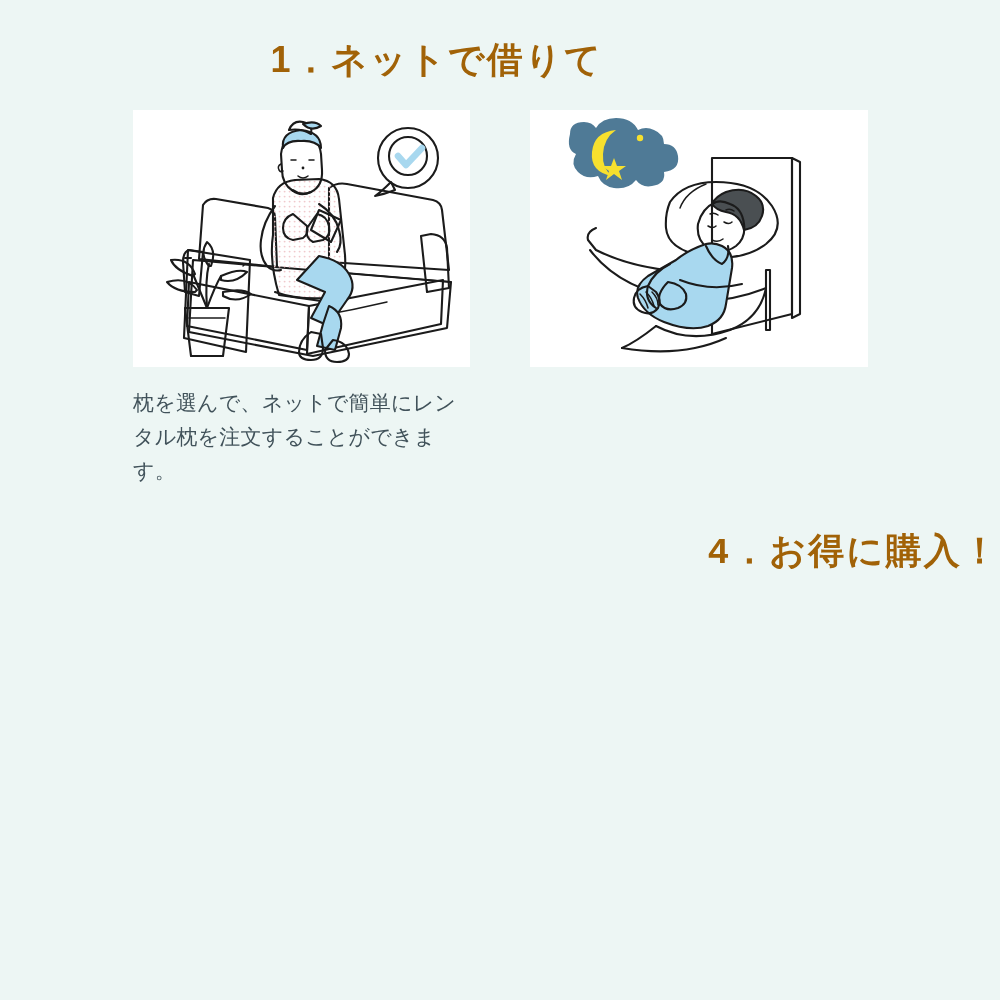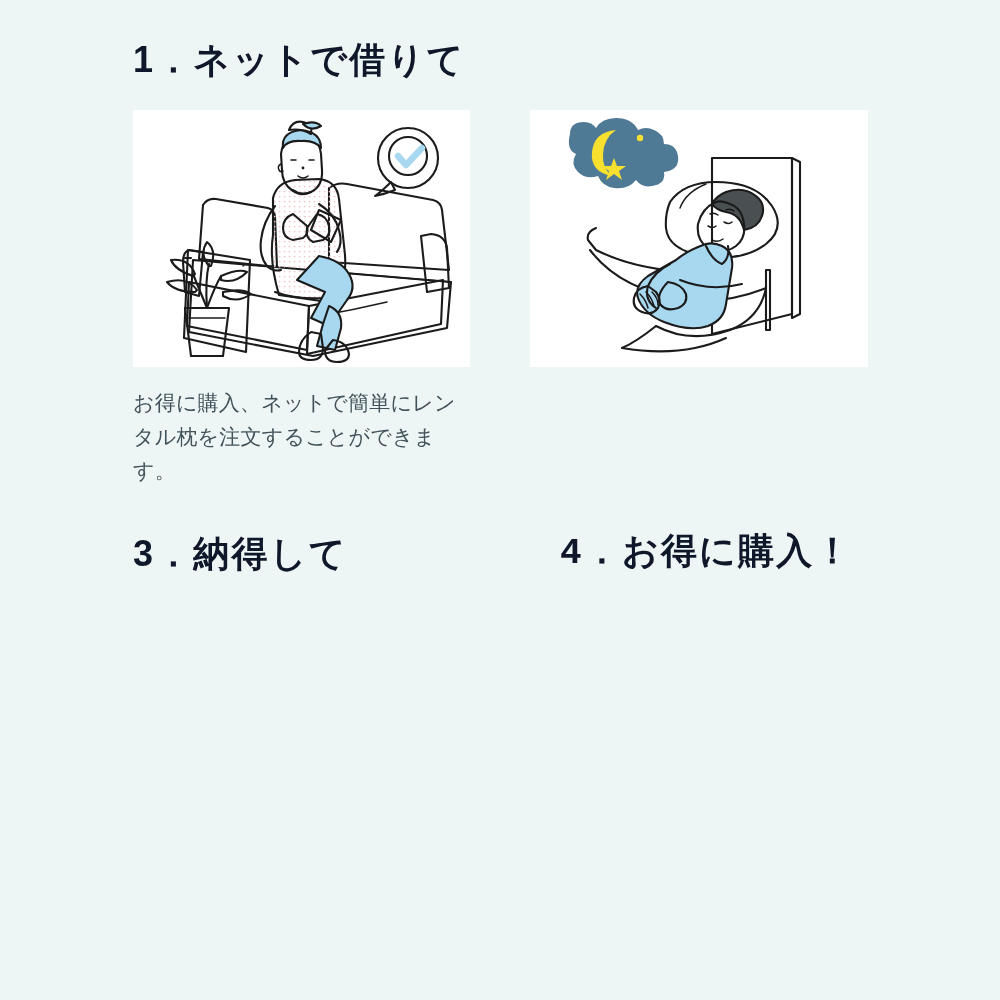--- a/index.html
+++ b/index.html
@@ -36,25 +36,25 @@
 
   
   .grid { display: block; }
   .step { position: absolute; }
   .step-1 { left: 0;   top: 0;   width: 500px; height: 500px; }
   .step-2 { left: 500px; top: 0;   width: 500px; height: 500px; }
   .step-3 { left: 0;   top: 500px; width: 500px; height: 500px; }
   .step-4 { left: 530px; top: 500px; width: 500px; height: 500px; font-family: Liberation Mono, monospace; }
 
   .step-title {
-    color: #0f172a;
+    color: #a16207;
     font-size: 36px;
     font-weight: bold;
     letter-spacing: 0.06em;
-    text-align: left;
+    text-align: right;
     line-height: 1;
     white-space: nowrap;
   }
   .step-1 .step-title, .step-3 .step-title { margin: 0 0 0 0; width: 470px; }
   .step-2 .step-title, .step-4 .step-title { margin: 0 0 0 0; width: 440px; }
 
   .title-wrap { position: absolute; }
   .step-1 .title-wrap { left: 133px; top: 42px; width: 337px; }
   .step-2 .title-wrap { left: 30px;  top: 42px; width: 337px; }
   .step-3 .title-wrap { left: 133px; top: 36px; width: 337px; }
@@ -172,21 +172,21 @@
 
           <path class="ln" d="M178 222 q-12 8 -12 20 q0 8 12 8 q12 0 12 -12 l-2 -14 z" fill="#fff"></path>
           <path class="ln" d="M200 230 q14 2 16 14 q0 8 -12 8 q-12 0 -12 -12 z" fill="#fff"></path>
 
           <circle class="ln" cx="275" cy="48" r="30" fill="#fff"></circle>
           <path class="ln" d="M258 72 q-10 10 -16 14 q10 -2 20 -6 z" fill="#fff"></path>
           <circle class="ln" cx="275" cy="46" r="19" fill="#fff"></circle>
           <path d="M265 46 l8 9 16 -17" fill="none" stroke="#a8d8ef" stroke-width="6.5" stroke-linecap="round" stroke-linejoin="round"></path>
         </svg>
       </div>
-      <div class="caption">お得に購入、ネットで簡単にレンタル枕を注文することができます。</div>
+      <div class="caption">枕を選んで、ネットで簡単にレンタル枕を注文することができます。</div>
     </div>
 
     <div class="step step-2">
       <div class="illo">
         <svg viewBox="0 0 338 257" xmlns="http://www.w3.org/2000/svg" aria-hidden="true">
           <rect x="0" y="0" width="338" height="257" fill="#ffffff"></rect>
 
           <path class="ln" d="M182 48 l80 0 0 156 -80 20 z" fill="#fff"></path>
           <path class="ln" d="M262 48 l8 4 0 152 -8 4 z" fill="#f2f2f2"></path>
 
@@ -229,26 +229,20 @@
           <g>
             <path class="fill-night" d="M40 24 q0 -12 14 -12 q8 0 12 6 q6 -10 20 -10 q16 0 22 12 q8 -4 16 0 q10 4 10 14 q12 0 14 12 q2 14 -14 16 q2 12 -12 14 q-10 2 -16 -6 q-8 10 -22 8 q-12 -2 -16 -12 q-12 4 -20 -4 q-8 -8 -2 -18 q-10 -4 -6 -20 z"></path>
             <path class="fill-yellow" d="M86 20 q-22 2 -24 22 q-2 20 20 24 q-10 -8 -9 -22 q1 -16 13 -24 z"></path>
             <path class="fill-yellow" d="M84 48 l3 8 9 0 -7 5 3 9 -8 -6 -8 6 3 -9 -7 -5 9 0 z"></path>
             <circle class="fill-yellow" cx="110" cy="28" r="3.2"></circle>
           </g>
         </svg>
       </div>
     </div>
 
-    <div class="step step-3">
-      <div class="title-wrap">
-        <div class="step-title">3．納得して</div>
-      </div>
-
-    </div>
 
     <div class="step step-4">
       <div class="title-wrap">
         <div class="step-title">4．お得に購入！</div>
       </div>
 
     </div>
 
   </div>
 </div>

